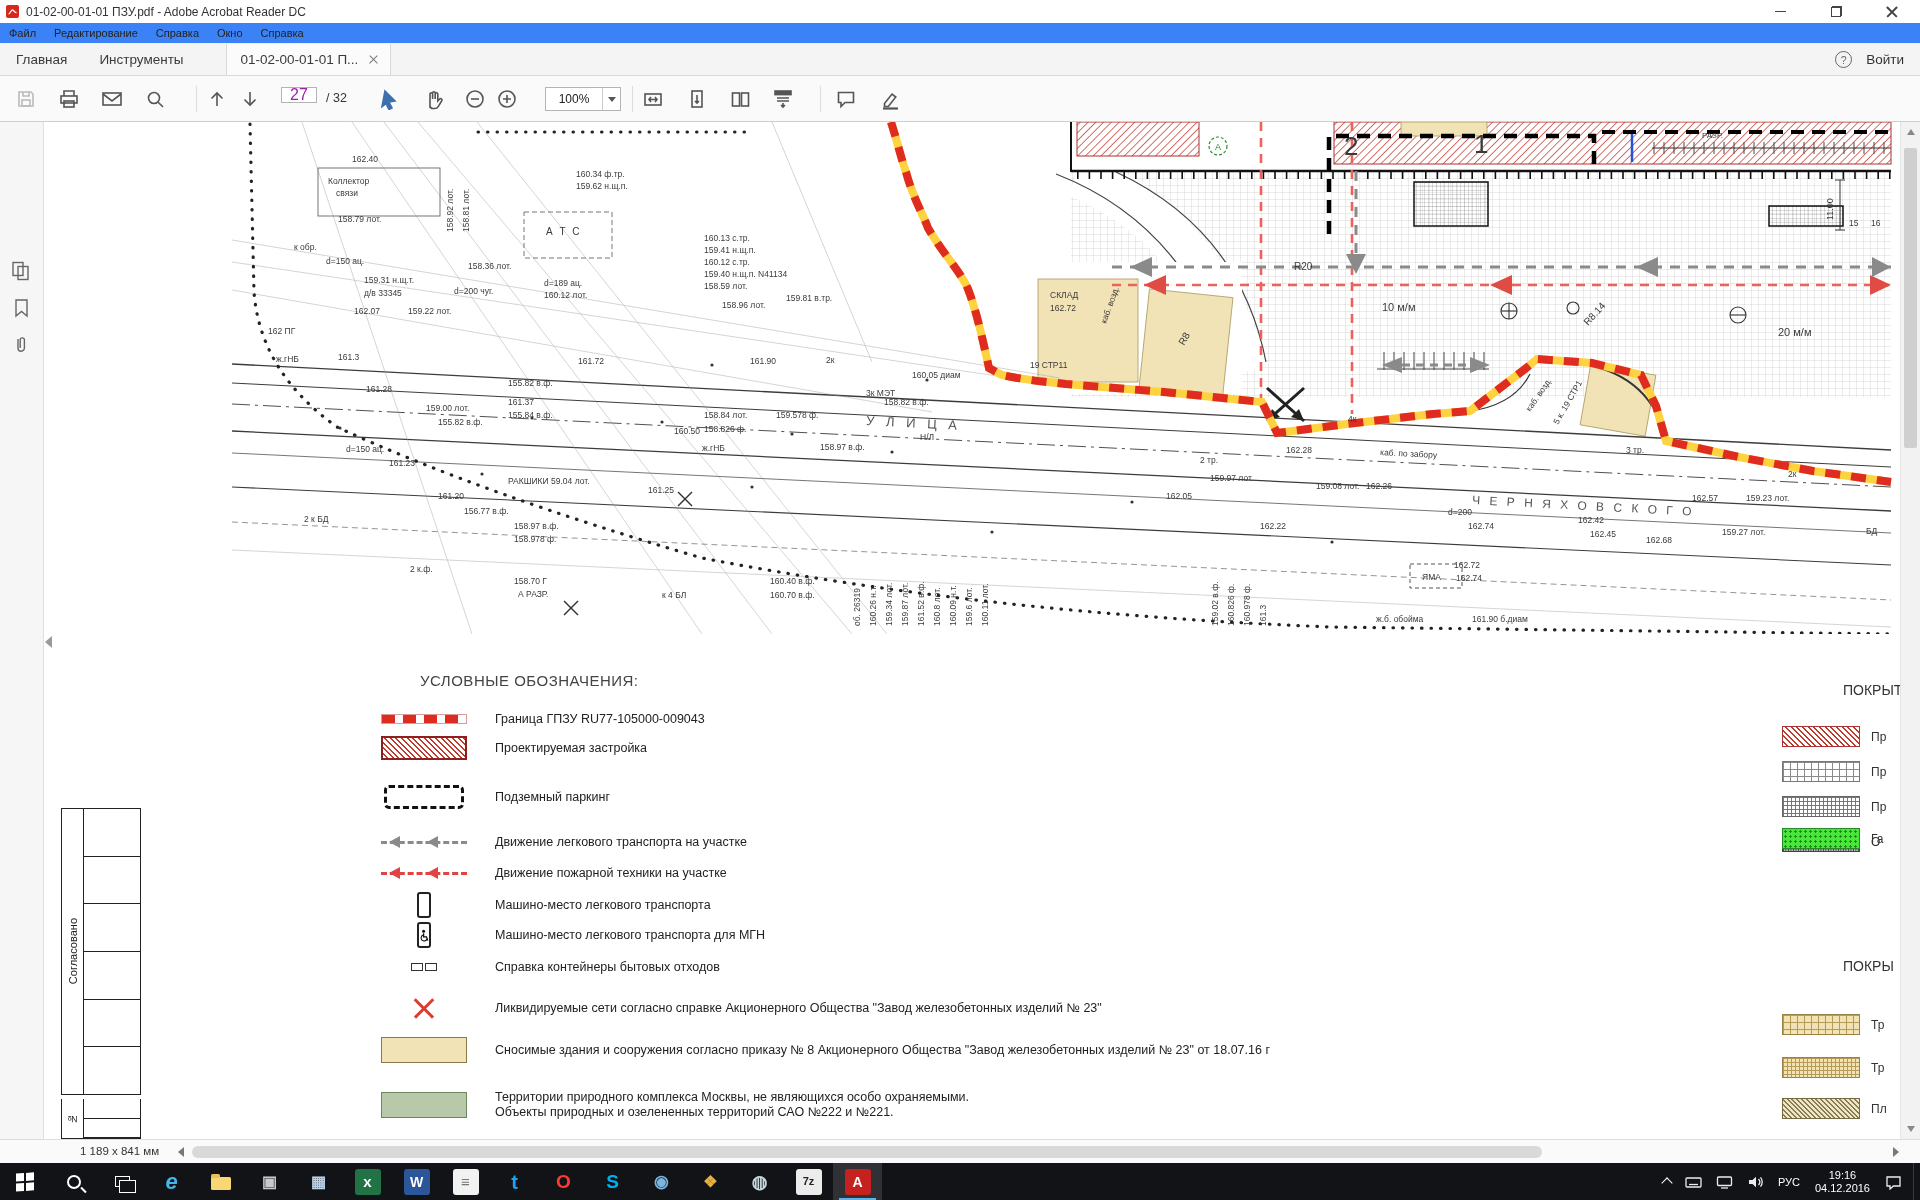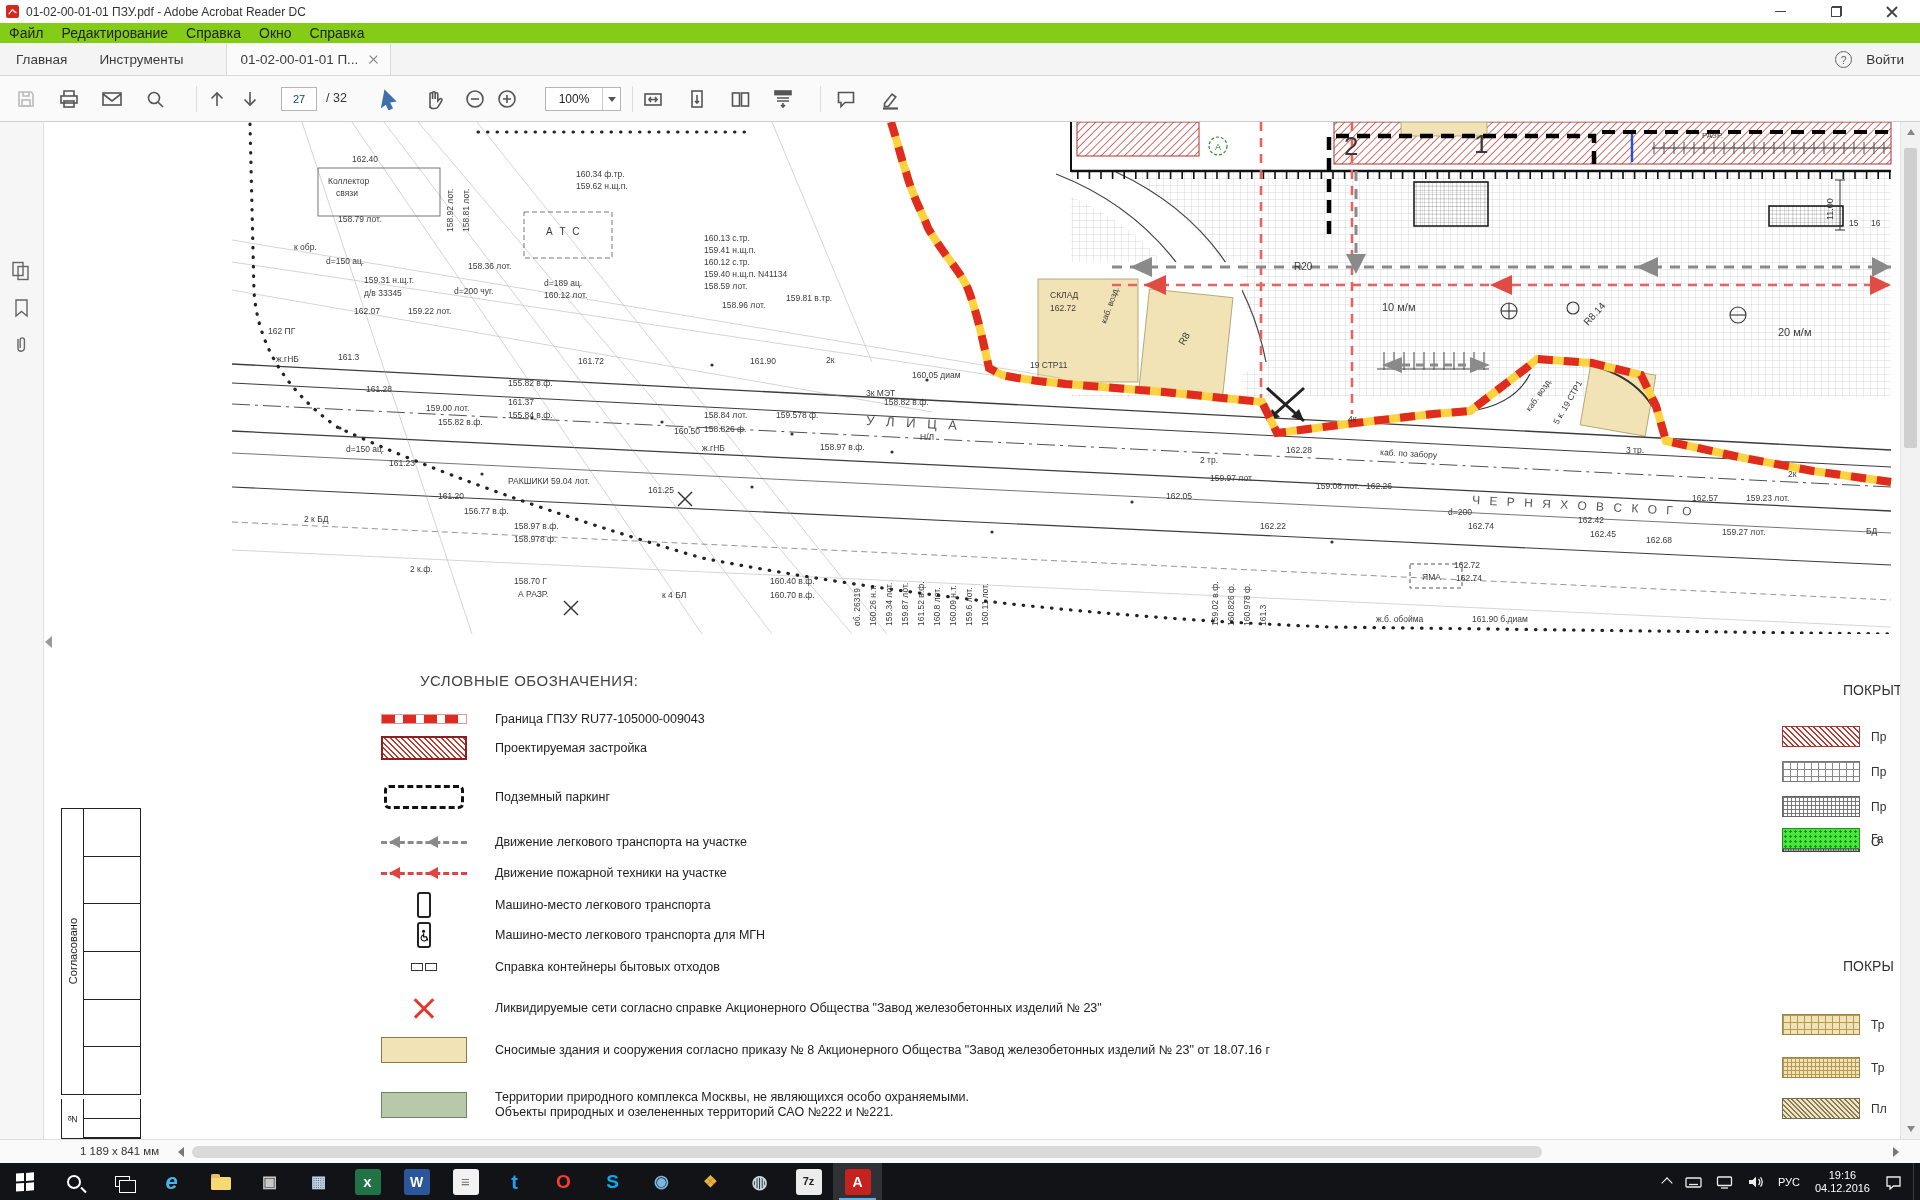--- a/index.html
+++ b/index.html
@@ -14,22 +14,22 @@
   .winbtn{width:56px;height:100%;display:flex;align-items:center;justify-content:center;}
   .ic-min{width:11px;height:1.6px;background:#444;}
   .ic-restore{position:relative;width:11px;height:11px;}
   .ic-restore::before{content:"";position:absolute;right:0;top:0;width:8px;height:8px;border:1.2px solid #444;}
   .ic-restore::after{content:"";position:absolute;left:0;bottom:0;width:8px;height:8px;border:1.2px solid #444;background:#fff;}
   .ic-close{position:relative;width:12px;height:12px;}
   .ic-close::before,.ic-close::after{content:"";position:absolute;left:-1px;top:5px;width:14px;height:1.6px;background:#444;}
   .ic-close::before{transform:rotate(45deg);} .ic-close::after{transform:rotate(-45deg);}
 
   
-  .menubar{position:absolute;top:23px;left:0;right:0;height:21px;background:#84cc16;
-    display:flex;align-items:center;font-size:14px;color:#222;border-bottom:1px solid #f0f0f0;}
+  .menubar{position:absolute;top:23px;left:0;right:0;height:21px;background:#3b82f6;
+    display:flex;align-items:center;font-size:11px;color:#222;border-bottom:1px solid #f0f0f0;}
   .menu-item{padding:0 9px;}
 
   
   .tabbar{position:absolute;top:44px;left:0;right:0;height:32px;background:#f4f4f4;
     border-bottom:1px solid #d9d9d9;display:flex;align-items:stretch;font-size:13.5px;color:#3b3b3b;}
   .tab{display:flex;align-items:center;padding:0 16px;}
   .doctab{background:#fbfbfb;border-left:1px solid #d9d9d9;border-right:1px solid #d9d9d9;
     margin-left:26px;padding:0 12px 0 14px;display:flex;align-items:center;gap:11px;}
   .tabclose{position:relative;width:9px;height:9px;}
   .tabclose::before,.tabclose::after{content:"";position:absolute;left:-1px;top:4px;width:11px;height:1.3px;background:#777;}
@@ -38,22 +38,22 @@
   .help-circle{width:17px;height:17px;border:1.3px solid #666;border-radius:50%;
     display:flex;align-items:center;justify-content:center;font-size:10.5px;color:#666;}
   .signin{color:#333;}
 
   
   .toolbar{position:absolute;top:76px;left:0;right:0;height:46px;background:#fafafa;
     border-bottom:1px solid #cfcfcf;}
   .tbi{position:absolute;top:10px;width:26px;height:26px;display:flex;align-items:center;justify-content:center;}
   .tbi svg{stroke:#555;fill:none;stroke-width:1.6;}
   .tb-sep{position:absolute;top:10px;width:1px;height:26px;background:#ddd;}
-  .page-input{position:absolute;left:281px;top:11px;width:36px;height:24px;border:1px solid #b5b5b5;
-    background:#fff;text-align:center;font-size:11px;color:#0c4a6e;font-family:"Liberation Sans",sans-serif;}
+  .page-input{position:absolute;left:281px;top:11px;width:36px;height:16px;border:1px solid #b5b5b5;
+    background:#fff;text-align:center;font-size:16px;color:#a21caf;font-family:"Liberation Sans",sans-serif;}
   .page-total{position:absolute;left:326px;top:15px;font-size:12.5px;color:#333;}
   .zoom-box{position:absolute;left:545px;top:11px;width:76px;height:24px;border:1px solid #b5b5b5;
     background:#fff;display:flex;align-items:center;font-size:12px;color:#222;}
   .zoom-box .zv{flex:1;text-align:center;}
   .zoom-dd{width:18px;height:100%;border-left:1px solid #ccc;display:flex;align-items:center;justify-content:center;}
   .tri-dn{width:0;height:0;border-left:4px solid transparent;border-right:4px solid transparent;border-top:5px solid #555;}
 
   
   .content{position:absolute;top:122px;left:0;right:0;height:1017px;background:#fff;overflow:hidden;}
   .rail{position:absolute;left:0;top:0;width:44px;height:100%;background:#f6f6f6;border-right:1px solid #e0e0e0;}

